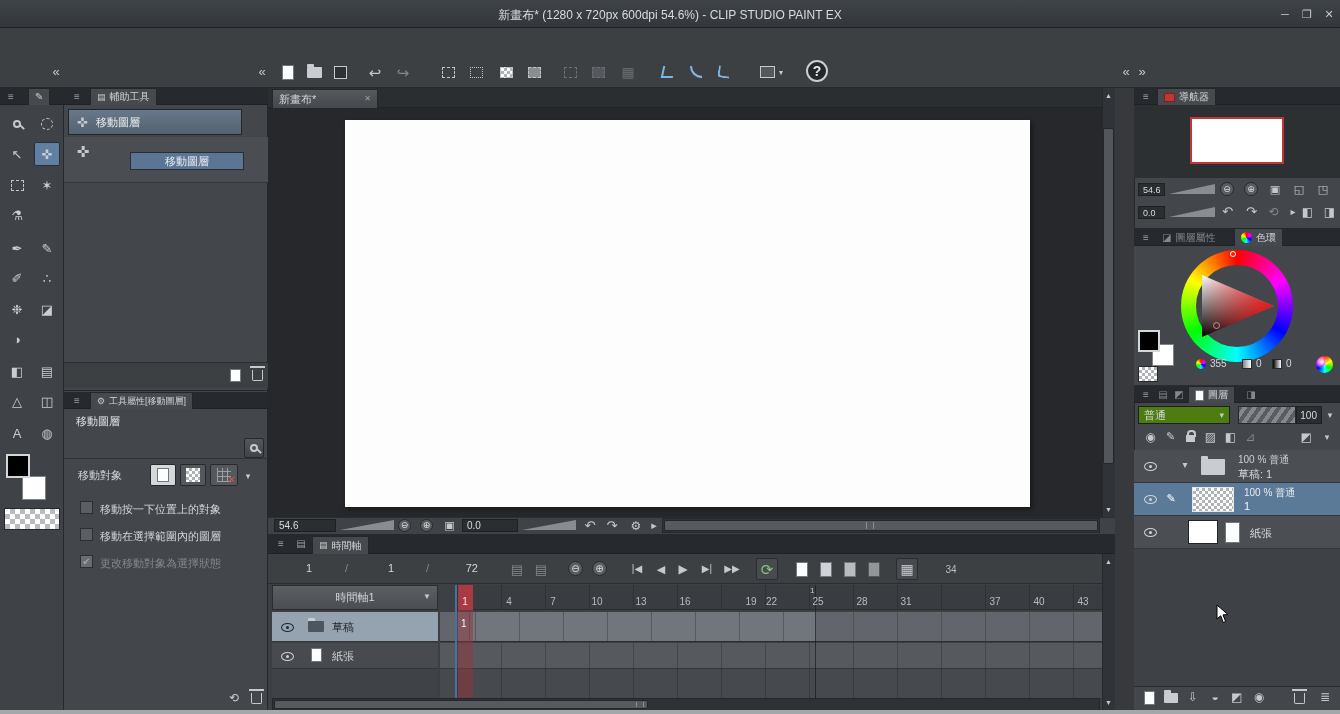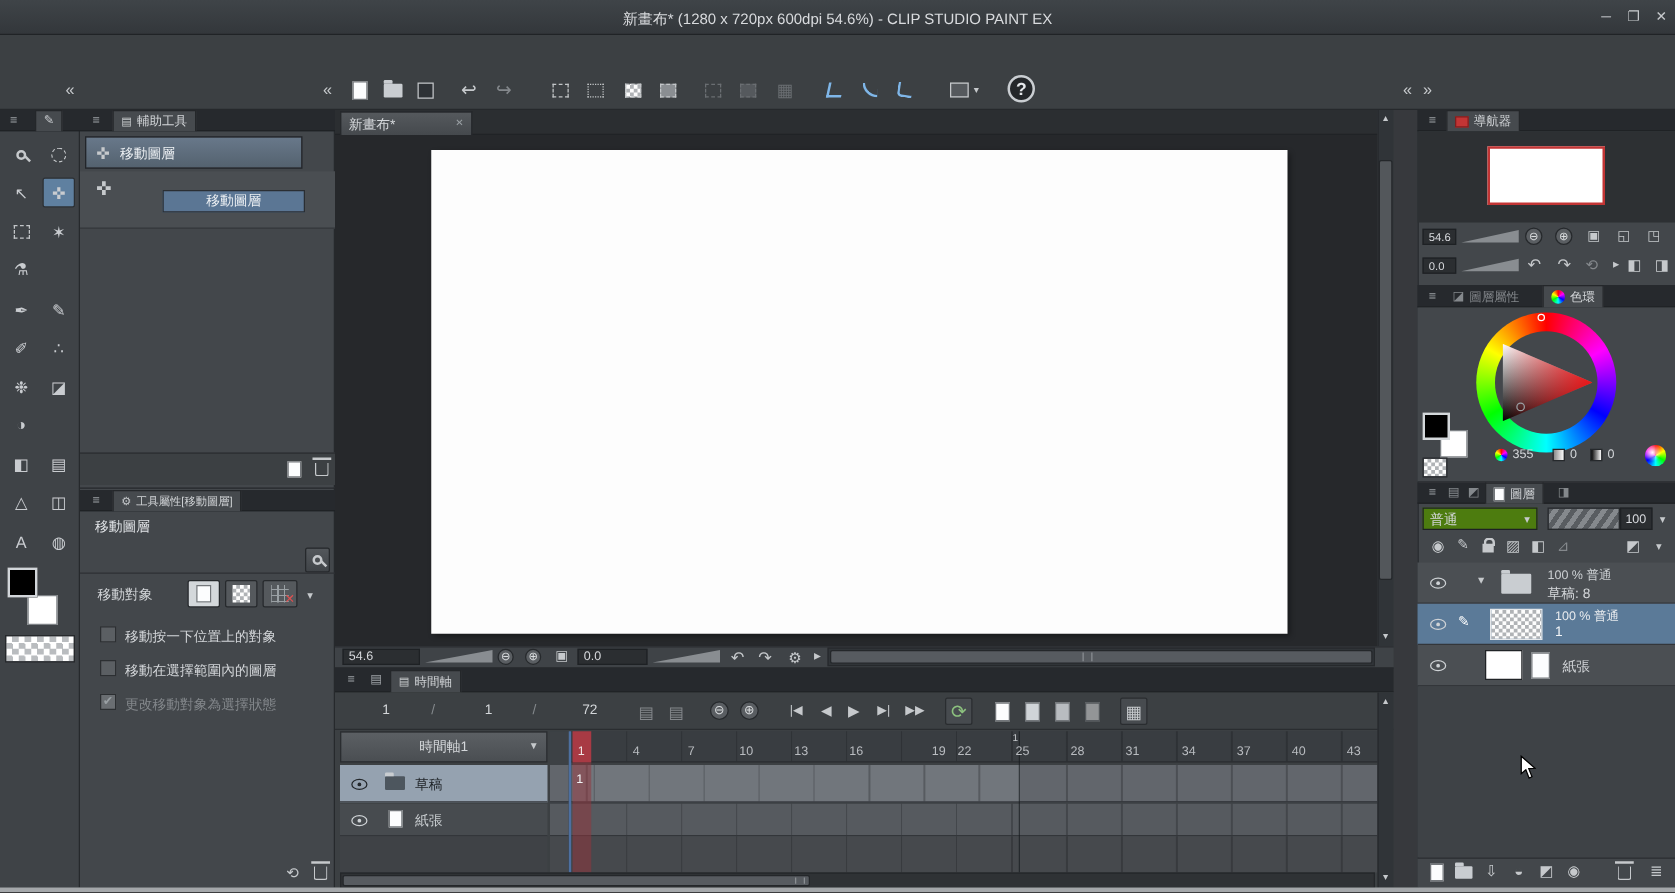--- a/index.html
+++ b/index.html
@@ -315,21 +315,21 @@
   <div class="a" style="left:501px;top:596px;width:16px;text-align:center;font-size:10px;color:#b9bcc0;">4</div>
   <div class="a" style="left:545px;top:596px;width:16px;text-align:center;font-size:10px;color:#b9bcc0;">7</div>
   <div class="a" style="left:589px;top:596px;width:16px;text-align:center;font-size:10px;color:#b9bcc0;">10</div>
   <div class="a" style="left:633px;top:596px;width:16px;text-align:center;font-size:10px;color:#b9bcc0;">13</div>
   <div class="a" style="left:677px;top:596px;width:16px;text-align:center;font-size:10px;color:#b9bcc0;">16</div>
   <div class="a" style="left:743px;top:596px;width:16px;text-align:center;font-size:10px;color:#b9bcc0;">19</div>
   <div class="a" style="left:766px;top:596px;width:16px;text-align:left;font-size:10px;color:#b9bcc0;">22</div>
   <div class="a" style="left:810px;top:596px;width:16px;text-align:center;font-size:10px;color:#b9bcc0;">25</div>
   <div class="a" style="left:854px;top:596px;width:16px;text-align:center;font-size:10px;color:#b9bcc0;">28</div>
   <div class="a" style="left:898px;top:596px;width:16px;text-align:center;font-size:10px;color:#b9bcc0;">31</div>
-  <div class="a" style="left:943px;top:596px;width:16px;text-align:center;font-size:10px;color:#b9bcc0;">34</div>
+  <div class="a" style="left:943px;top:564px;width:16px;text-align:center;font-size:10px;color:#b9bcc0;">34</div>
   <div class="a" style="left:987px;top:596px;width:16px;text-align:center;font-size:10px;color:#b9bcc0;">37</div>
   <div class="a" style="left:1031px;top:596px;width:16px;text-align:center;font-size:10px;color:#b9bcc0;">40</div>
   <div class="a" style="left:1075px;top:596px;width:16px;text-align:center;font-size:10px;color:#b9bcc0;">43</div>
   <div class="a" style="left:461px;top:618px;font-size:10px;color:#f2f4f6;">1</div>
 
   <div class="a" style="left:272px;top:698px;width:828px;height:13px;background:#2f3235;border:1px solid #24272a;"></div>
   <div class="a" style="left:274px;top:700px;width:374px;height:9px;background:#575b60;border:1px solid #24272a;border-radius:2px;"></div>
   <div class="a" style="left:636px;top:702px;width:8px;height:5px;border-left:1px solid #8a8e92;border-right:1px solid #8a8e92;"></div>
   <div class="a" style="left:1102px;top:554px;width:13px;height:156px;background:#303438;border-left:1px solid #26292c;"></div>
   <div class="a ic" style="left:1103px;top:556px;width:11px;height:11px;font-size:7px;">▲</div>
@@ -427,21 +427,21 @@
 
   <div class="a" style="left:1134px;top:450px;width:206px;height:33px;background:#4b4f53;border-bottom:1px solid #33363a;"></div>
   <div class="a ic" style="left:1142px;top:460px;width:16px;height:12px;">
       <span class="eye"></span>
     </div>
   <div class="a ic" style="left:1178px;top:458px;width:14px;height:14px;font-size:10px;">▾</div>
   <div class="a ic" style="left:1198px;top:455px;width:30px;height:23px;">
       <span class="foldic" style="width:24px;height:16px;"></span>
     </div>
   <div class="a" style="left:1238px;top:453px;font-size:10px;color:#ccd0d3;">100 % 普通</div>
-  <div class="a" style="left:1238px;top:467px;font-size:11px;">草稿: 8</div>
+  <div class="a" style="left:1238px;top:467px;font-size:11px;">草稿: 1</div>
 
   <div class="a" style="left:1134px;top:483px;width:206px;height:33px;background:#5b7a98;border-bottom:1px solid #33363a;"></div>
   <div class="a ic" style="left:1142px;top:493px;width:16px;height:12px;">
       <span class="eye"></span>
     </div>
   <div class="a ic" style="left:1164px;top:491px;width:14px;height:14px;font-size:11px;color:#fff;">✎</div>
   <div class="a checker-s" style="left:1192px;top:487px;width:42px;height:25px;border:1px solid #e4e7ea;"></div>
   <div class="a" style="left:1244px;top:486px;font-size:10px;color:#e8ebee;">100 % 普通</div>
   <div class="a" style="left:1244px;top:500px;font-size:11px;color:#f2f5f8;">1</div>
 

